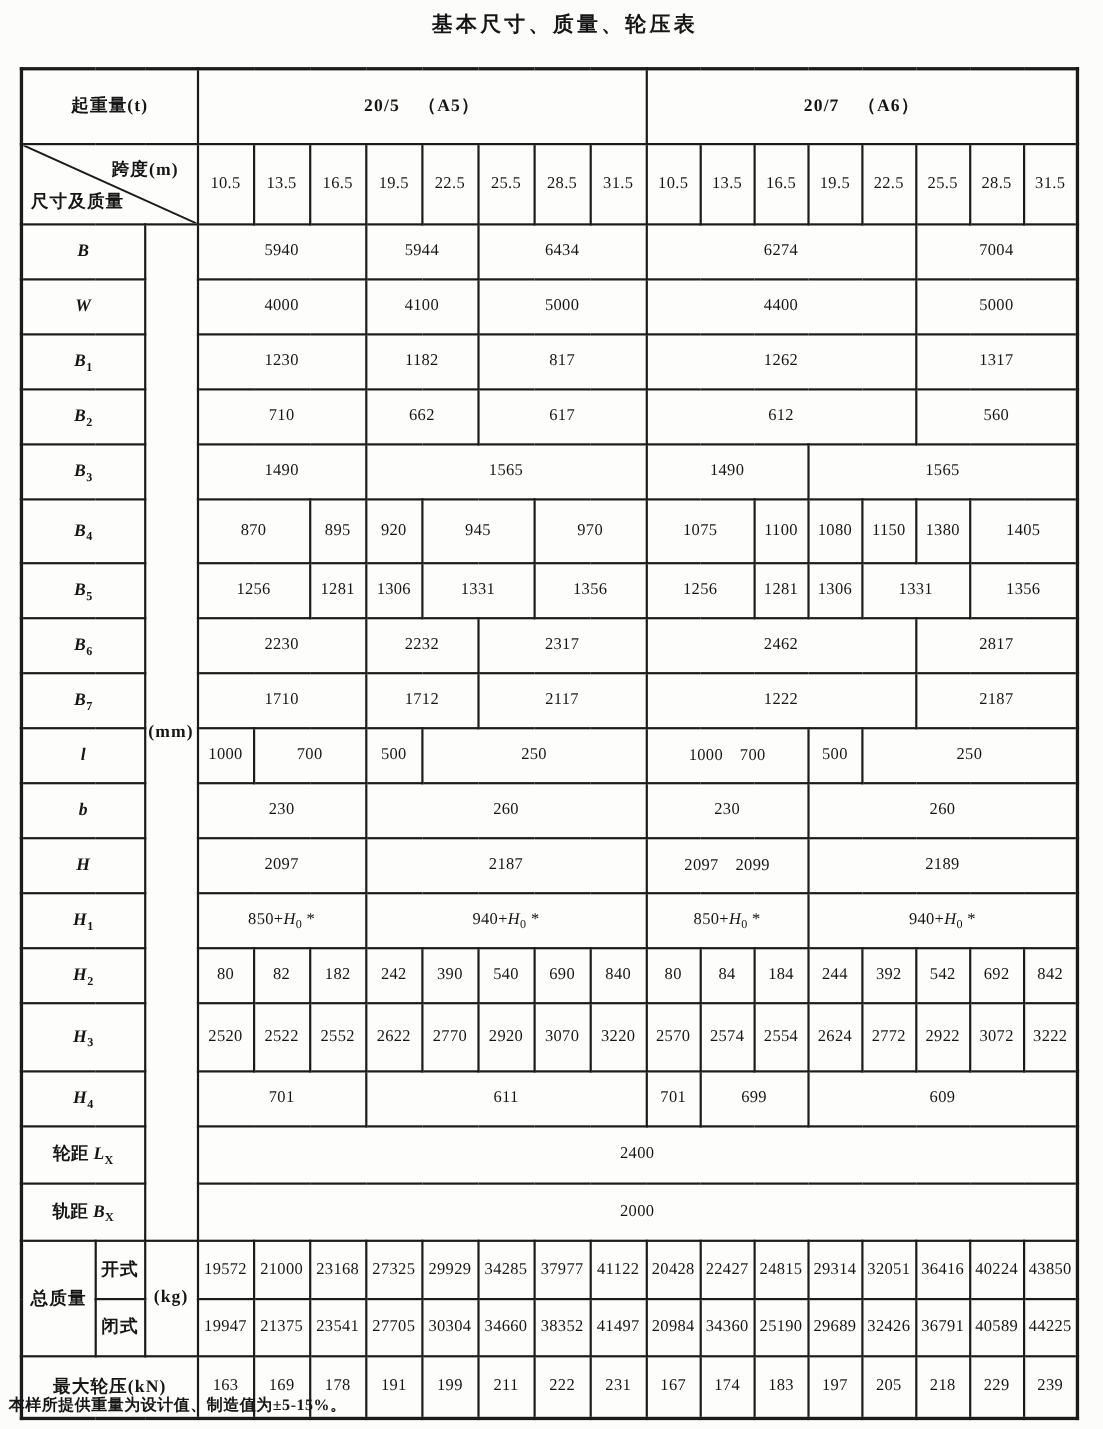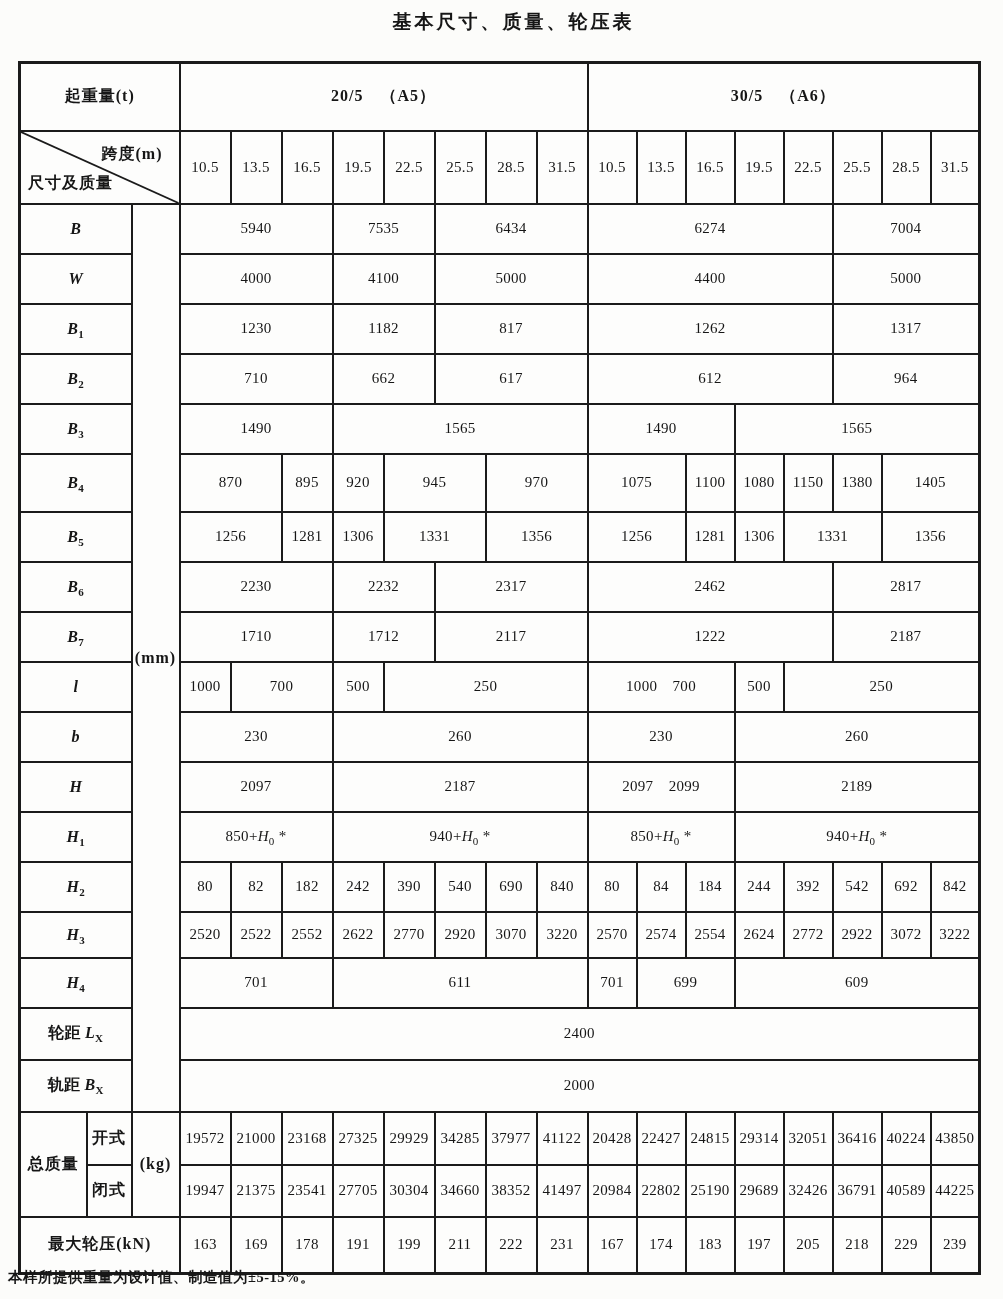--- a/index.html
+++ b/index.html
@@ -59,21 +59,21 @@
       <col style="width: 49px;">
       <col style="width: 49px;">
       <col style="width: 49px;">
       <col style="width: 49px;">
       <col style="width: 49px;">
     </colgroup>
   <tbody>
       <tr style="height: 68px;">
         <td colspan="3" class="zh">起重量(t)</td>
         <td colspan="8" class="zh">20/5　（A5）</td>
-        <td colspan="8" class="zh">30/5　（A6）</td>
+        <td colspan="8" class="zh">20/7　（A6）</td>
       </tr>
       <tr style="height: 73px;">
         <td colspan="3" class="diag">
           <svg viewBox="0 0 100 100" preserveAspectRatio="none" style="position:absolute;left:0;top:0;width:100%;height:100%;">
             <line x1="0" y1="0" x2="100" y2="100" stroke="#1b1b1b" stroke-width="1.8" vector-effect="non-scaling-stroke"></line>
           </svg>
           <span class="diag-top">跨度(m)</span>
           <span class="diag-bottom">尺寸及质量</span>
         </td>
         <td class="num">10.5</td>
@@ -90,21 +90,21 @@
         <td class="num">19.5</td>
         <td class="num">22.5</td>
         <td class="num">25.5</td>
         <td class="num">28.5</td>
         <td class="num">31.5</td>
       </tr>
       <tr style="height: 50px;">
         <td colspan="2" class="label"><i>B</i></td>
         <td rowspan="18" class="zh">(mm)</td>
         <td colspan="3" class="num">5940</td>
-        <td colspan="2" class="num">7535</td>
+        <td colspan="2" class="num">5944</td>
         <td colspan="3" class="num">6434</td>
         <td colspan="5" class="num">6274</td>
         <td colspan="3" class="num">7004</td>
       </tr>
       <tr style="height: 50px;">
         <td colspan="2" class="label"><i>W</i></td>
         <td colspan="3" class="num">4000</td>
         <td colspan="2" class="num">4100</td>
         <td colspan="3" class="num">5000</td>
         <td colspan="5" class="num">4400</td>
@@ -117,21 +117,21 @@
         <td colspan="3" class="num">817</td>
         <td colspan="5" class="num">1262</td>
         <td colspan="3" class="num">1317</td>
       </tr>
       <tr style="height: 50px;">
         <td colspan="2" class="label"><i>B</i><sub>2</sub></td>
         <td colspan="3" class="num">710</td>
         <td colspan="2" class="num">662</td>
         <td colspan="3" class="num">617</td>
         <td colspan="5" class="num">612</td>
-        <td colspan="3" class="num">964</td>
+        <td colspan="3" class="num">560</td>
       </tr>
       <tr style="height: 50px;">
         <td colspan="2" class="label"><i>B</i><sub>3</sub></td>
         <td colspan="3" class="num">1490</td>
         <td colspan="5" class="num">1565</td>
         <td colspan="3" class="num">1490</td>
         <td colspan="5" class="num">1565</td>
       </tr>
       <tr style="height: 58px; font-family: Liberation Serif, serif;">
         <td colspan="2" class="label"><i>B</i><sub>4</sub></td>
@@ -219,21 +219,21 @@
         <td colspan="1" class="num">840</td>
         <td colspan="1" class="num">80</td>
         <td colspan="1" class="num">84</td>
         <td colspan="1" class="num">184</td>
         <td colspan="1" class="num">244</td>
         <td colspan="1" class="num">392</td>
         <td colspan="1" class="num">542</td>
         <td colspan="1" class="num">692</td>
         <td colspan="1" class="num">842</td>
       </tr>
-      <tr style="height: 46px;">
+      <tr style="height: 62px;">
         <td colspan="2" class="label"><i>H</i><sub>3</sub></td>
         <td colspan="1" class="num">2520</td>
         <td colspan="1" class="num">2522</td>
         <td colspan="1" class="num">2552</td>
         <td colspan="1" class="num">2622</td>
         <td colspan="1" class="num">2770</td>
         <td colspan="1" class="num">2920</td>
         <td colspan="1" class="num">3070</td>
         <td colspan="1" class="num">3220</td>
         <td colspan="1" class="num">2570</td>
@@ -286,21 +286,21 @@
         <td class="zh">闭式</td>
         <td class="num">19947</td>
         <td class="num">21375</td>
         <td class="num">23541</td>
         <td class="num">27705</td>
         <td class="num">30304</td>
         <td class="num">34660</td>
         <td class="num">38352</td>
         <td class="num">41497</td>
         <td class="num">20984</td>
-        <td class="num">22802</td>
+        <td class="num">34360</td>
         <td class="num">25190</td>
         <td class="num">29689</td>
         <td class="num">32426</td>
         <td class="num">36791</td>
         <td class="num">40589</td>
         <td class="num">44225</td>
       </tr>
       <tr style="height: 57px;">
         <td colspan="3" class="zh">最大轮压(kN)</td>
         <td class="num">163</td>

